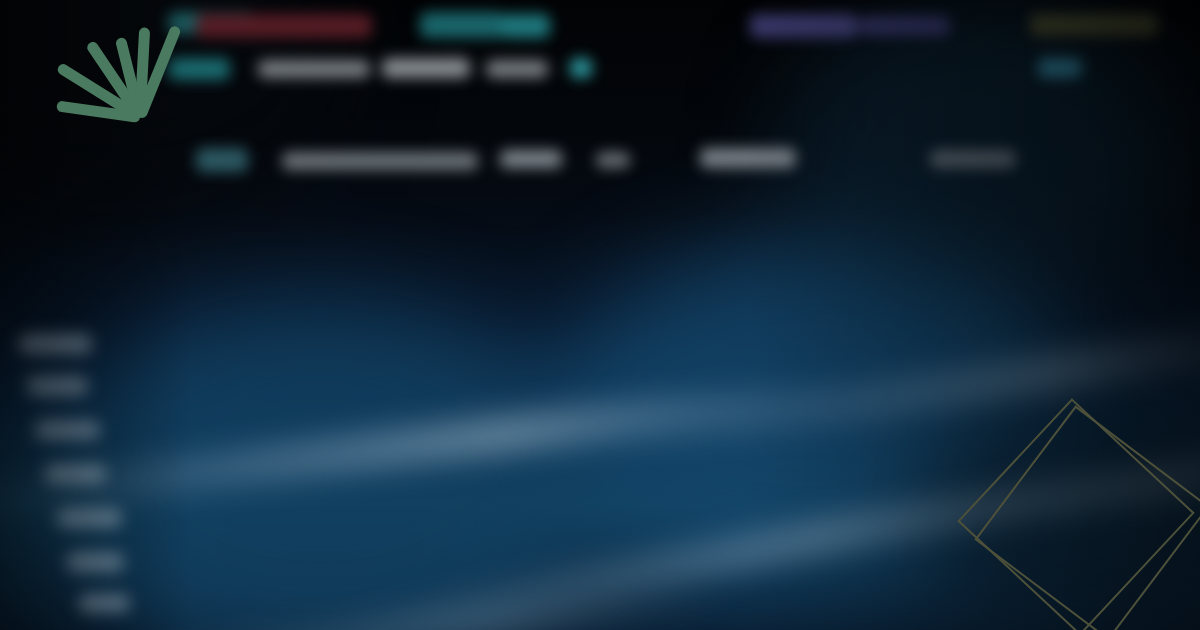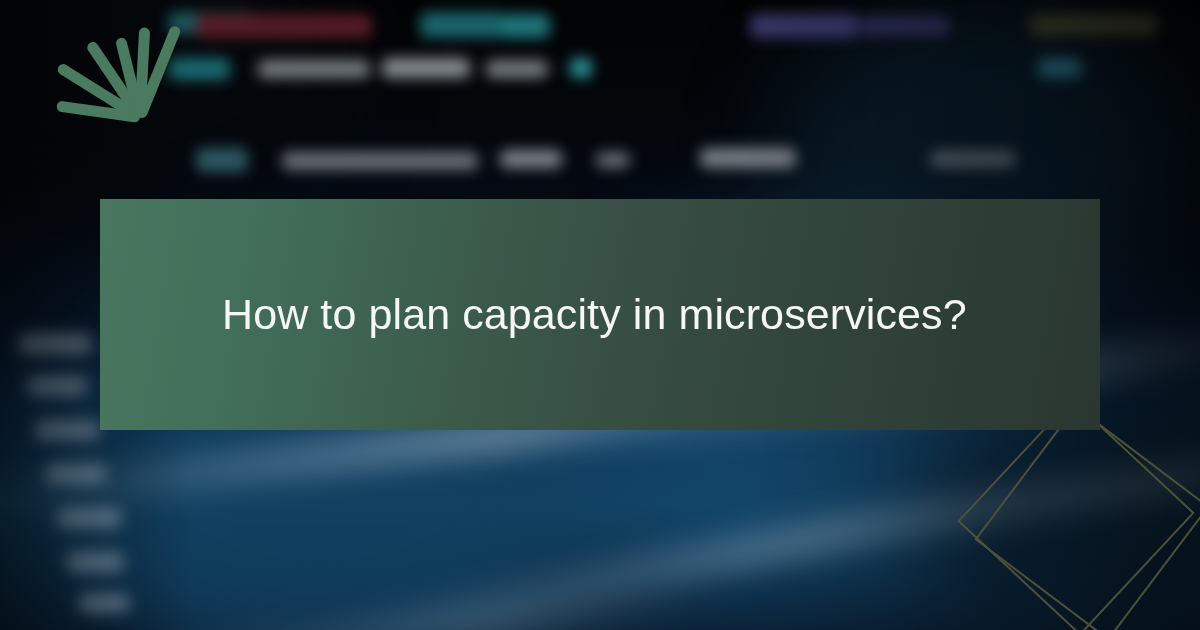--- a/index.html
+++ b/index.html
@@ -247,17 +247,14 @@
       <div class="ray" style="width: 82px; height: 11px; background: rgb(74, 122, 95); transform: rotate(256deg);"></div>
       <div class="ray" style="width: 90px; height: 11px; background: rgb(74, 122, 95); transform: rotate(273deg);"></div>
       <div class="ray" style="width: 98px; height: 11px; background: rgb(74, 122, 95); transform: rotate(292deg);"></div>
     </div>
 
   <div class="squares">
     <div class="sq sq-a"></div>
     <div class="sq sq-b"></div>
   </div>
 
-  <div class="title-panel" style="left: 100px; top: 199px; width: 1000px; height: 231px;">
-    <h1 class="title-text" style="color: rgb(244, 247, 245);">How to plan capacity in microservices?</h1>
-  </div>
 
 </div>
 
 </body></html>

